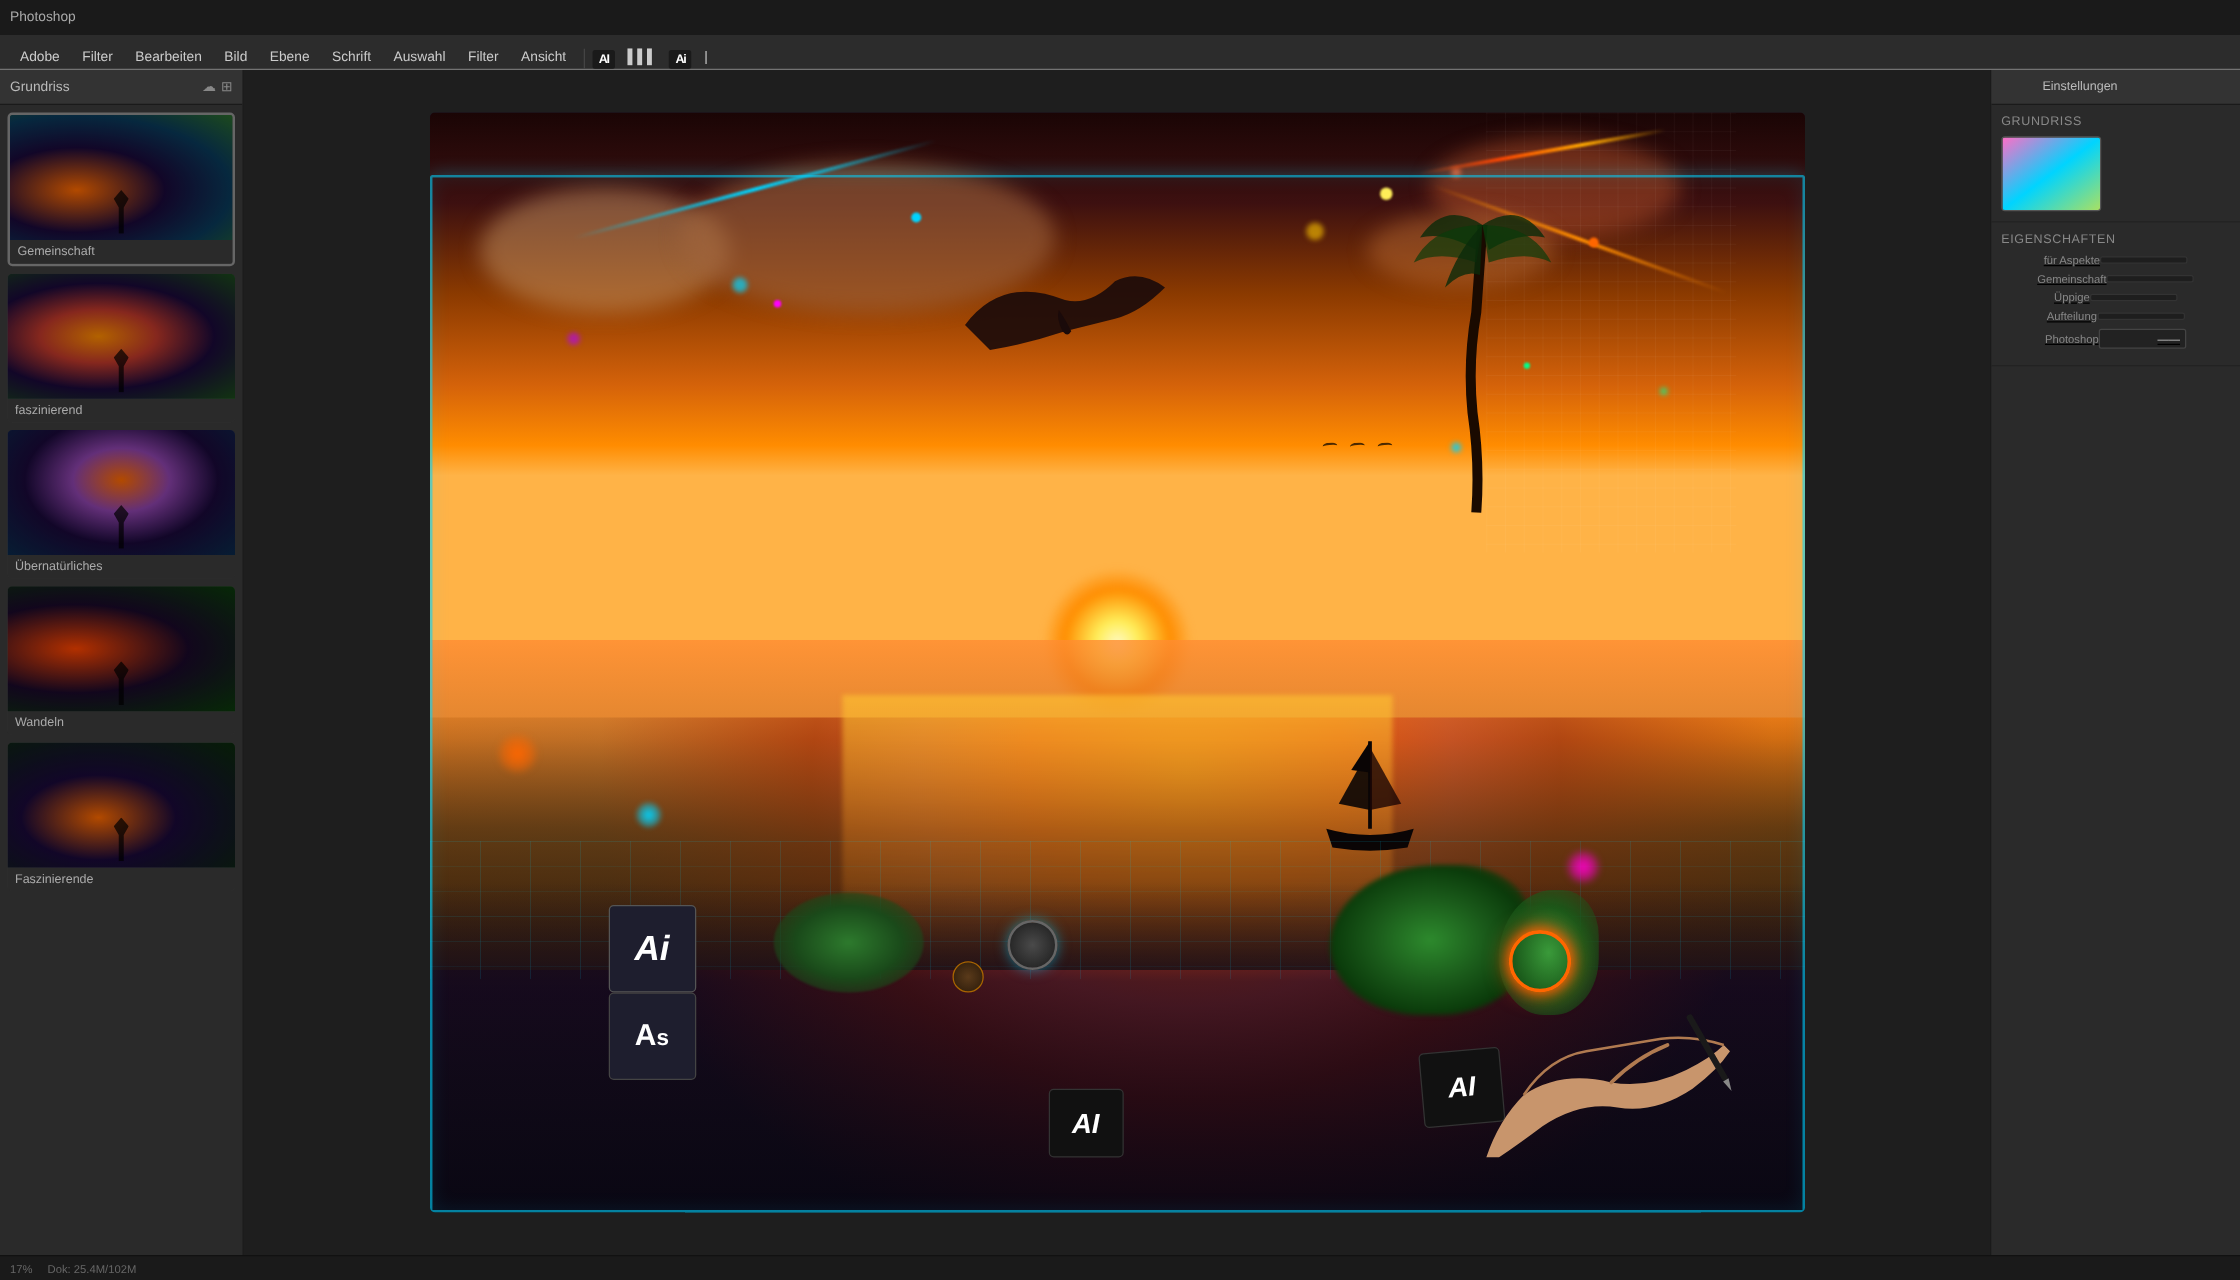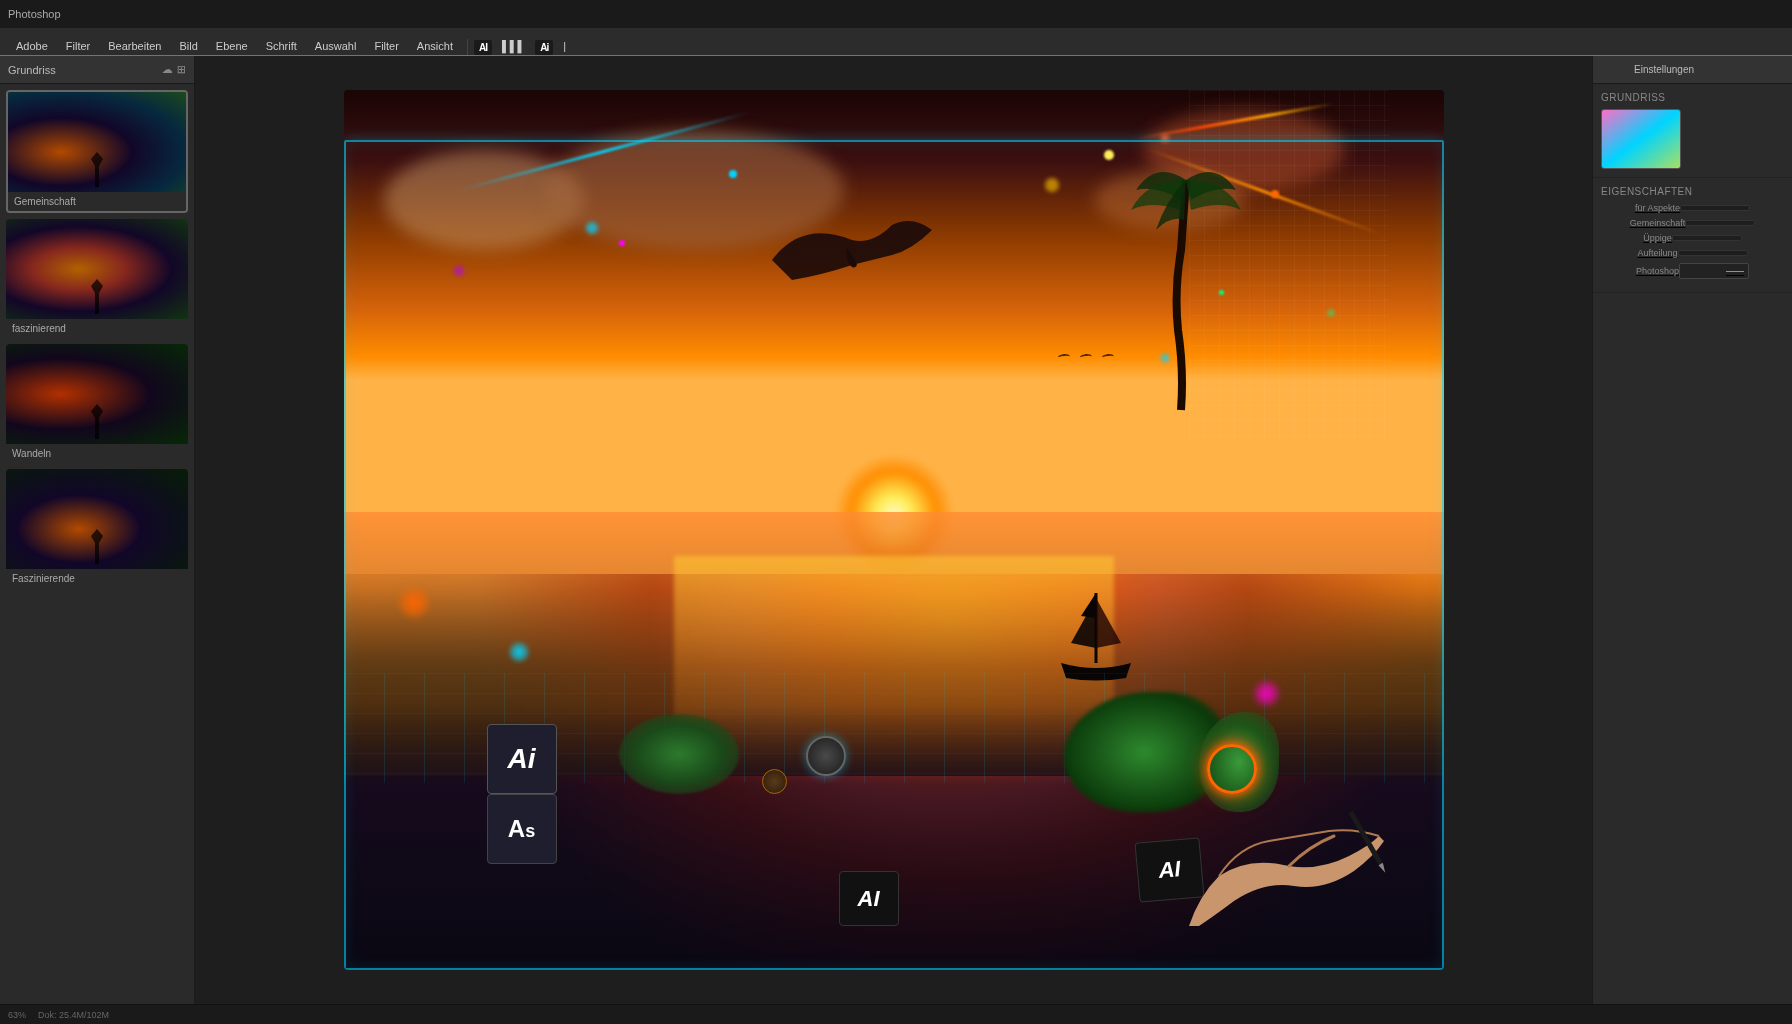--- a/index.html
+++ b/index.html
@@ -650,20 +650,27 @@
       </div>
 
       <div class="thumbnail-item">
         <div class="thumbnail-img thumb-2">
           <div class="thumbnail-overlay"></div>
           <div class="thumb-silhouette"></div>
         </div>
         <div class="thumb-label">faszinierend</div>
       </div>
 
+      <div class="thumbnail-item">
+        <div class="thumbnail-img thumb-3">
+          <div class="thumbnail-overlay"></div>
+          <div class="thumb-silhouette"></div>
+        </div>
+        <div class="thumb-label">Übernatürliches</div>
+      </div>
 
       <div class="thumbnail-item">
         <div class="thumbnail-img thumb-4">
           <div class="thumbnail-overlay"></div>
           <div class="thumb-silhouette"></div>
         </div>
         <div class="thumb-label">Wandeln</div>
       </div>
 
       <div class="thumbnail-item">
@@ -834,15 +841,15 @@
         <div class="prop-value">——</div>
       </div>
     </div>
 
 
   </div>
 
 </div>
 
 <div id="statusbar">
-  <span>63%</span>
+  <span>17%</span>
   <span>Dok: 25.4M/102M</span>
 </div>
 
 </body></html>

